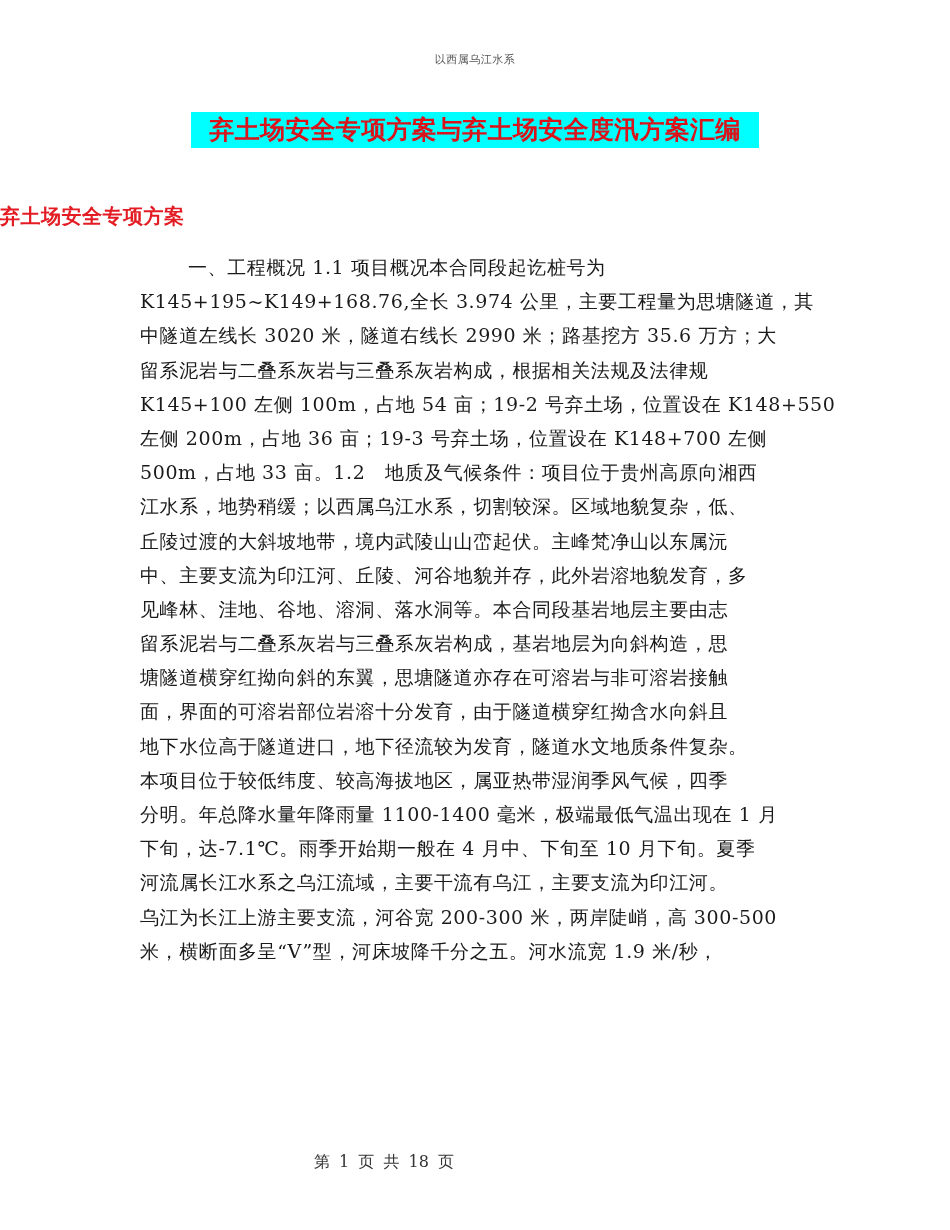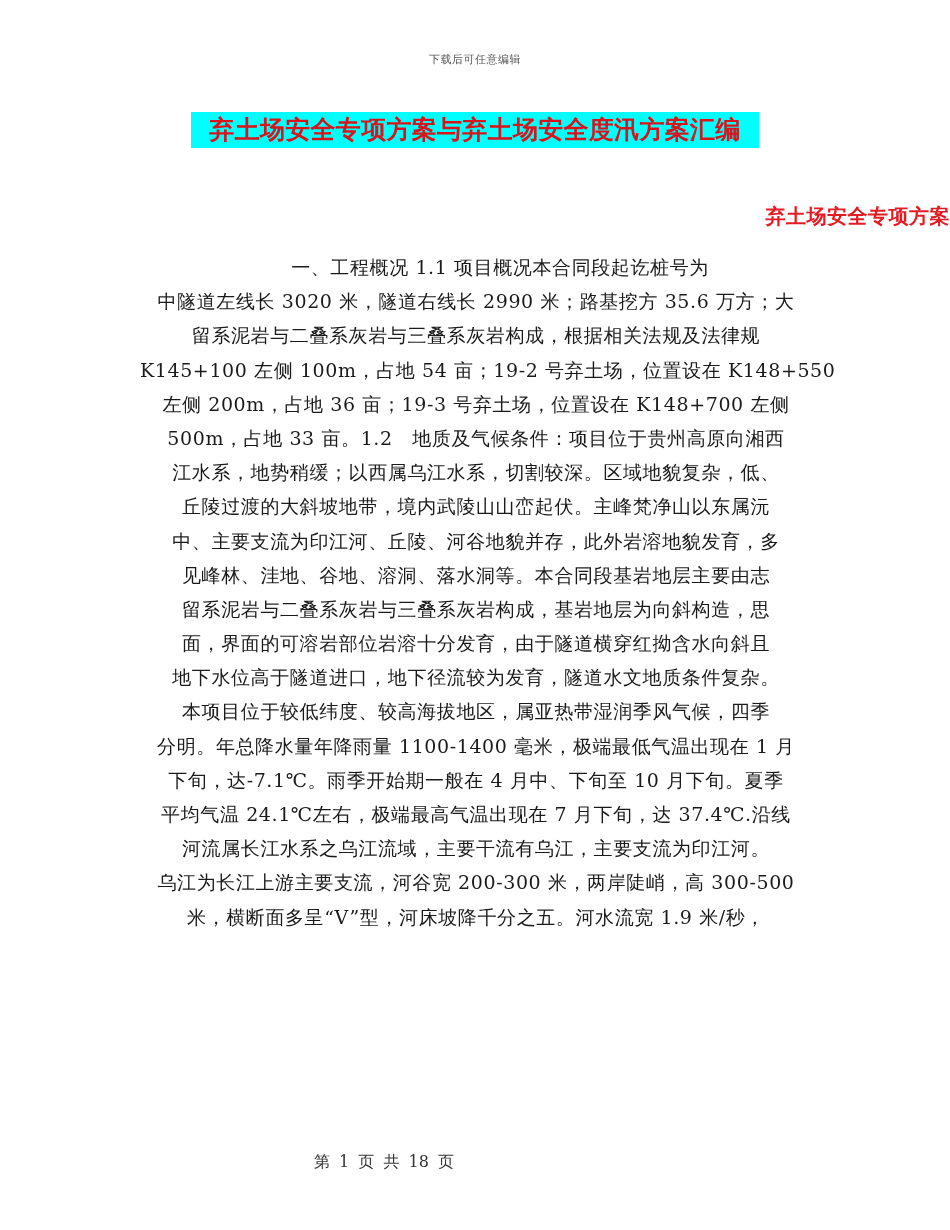--- a/index.html
+++ b/index.html
@@ -43,21 +43,21 @@
       line-height: 36px;
       padding: 0 18px;
       letter-spacing: 0.3px;
       white-space: nowrap;
     }
     .section-title {
       position: absolute;
       top: 200px;
       left: 0;
       width: 950px;
-      text-align: right;
+      text-align: left;
       color: #e31b23;
       font-family: "DejaVu Serif", "Liberation Serif", serif;
       font-weight: bold;
       font-size: 20px;
       line-height: 32px;
       letter-spacing: 0.5px;
     }
     .body-text {
       position: absolute;
       top: 250px;
@@ -66,64 +66,64 @@
     }
     .line {
       display: block;
       height: 34.2px;
       line-height: 34.2px;
       font-size: 19px;
       white-space: nowrap;
       font-family: "DejaVu Serif", "Liberation Serif", serif;
       color: #1a1a1a;
       letter-spacing: 0.6px;
-      text-align: center;
     }
     .line.indent {
       padding-left: 48px;
     }
     .page-footer {
       position: absolute;
       top: 1152px;
       left: 0;
       width: 768px;
       text-align: center;
       font-family: "DejaVu Serif", "Liberation Serif", serif;
       font-size: 16px;
       color: #333333;
       word-spacing: 4px;
     }
   </style>
 </head>
 <body>
 
-<div class="page-header">下载后可任意编辑</div>
+<div class="page-header">以西属乌江水系</div>
 
 <div class="doc-title-wrap">
   <span class="doc-title">弃土场安全专项方案与弃土场安全度汛方案汇编</span>
 </div>
 
 <div class="section-title">弃土场安全专项方案</div>
 
 <div class="body-text">
   <span class="line indent">一、工程概况 1.1 项目概况本合同段起讫桩号为</span>
+  <span class="line">K145+195~K149+168.76,全长 3.974 公里，主要工程量为思塘隧道，其</span>
   <span class="line">中隧道左线长 3020 米，隧道右线长 2990 米；路基挖方 35.6 万方；大</span>
   <span class="line">留系泥岩与二叠系灰岩与三叠系灰岩构成，根据相关法规及法律规</span>
   <span class="line">K145+100 左侧 100m，占地 54 亩；19-2 号弃土场，位置设在 K148+550</span>
   <span class="line">左侧 200m，占地 36 亩；19-3 号弃土场，位置设在 K148+700 左侧</span>
   <span class="line">500m，占地 33 亩。1.2　地质及气候条件：项目位于贵州高原向湘西</span>
   <span class="line">江水系，地势稍缓；以西属乌江水系，切割较深。区域地貌复杂，低、</span>
   <span class="line">丘陵过渡的大斜坡地带，境内武陵山山峦起伏。主峰梵净山以东属沅</span>
   <span class="line">中、主要支流为印江河、丘陵、河谷地貌并存，此外岩溶地貌发育，多</span>
   <span class="line">见峰林、洼地、谷地、溶洞、落水洞等。本合同段基岩地层主要由志</span>
   <span class="line">留系泥岩与二叠系灰岩与三叠系灰岩构成，基岩地层为向斜构造，思</span>
+  <span class="line">塘隧道横穿红拗向斜的东翼，思塘隧道亦存在可溶岩与非可溶岩接触</span>
   <span class="line">面，界面的可溶岩部位岩溶十分发育，由于隧道横穿红拗含水向斜且</span>
   <span class="line">地下水位高于隧道进口，地下径流较为发育，隧道水文地质条件复杂。</span>
   <span class="line">本项目位于较低纬度、较高海拔地区，属亚热带湿润季风气候，四季</span>
   <span class="line">分明。年总降水量年降雨量 1100-1400 毫米，极端最低气温出现在 1 月</span>
   <span class="line">下旬，达-7.1℃。雨季开始期一般在 4 月中、下旬至 10 月下旬。夏季</span>
-  <span class="line">平均气温 24.1℃左右，极端最高气温出现在 7 月下旬，达 37.4℃.沿线</span>
   <span class="line">河流属长江水系之乌江流域，主要干流有乌江，主要支流为印江河。</span>
   <span class="line">乌江为长江上游主要支流，河谷宽 200-300 米，两岸陡峭，高 300-500</span>
   <span class="line">米，横断面多呈“V”型，河床坡降千分之五。河水流宽 1.9 米/秒，</span>
 </div>
 
 <div class="page-footer">第 1 页 共 18 页</div>
 
 </body></html>

